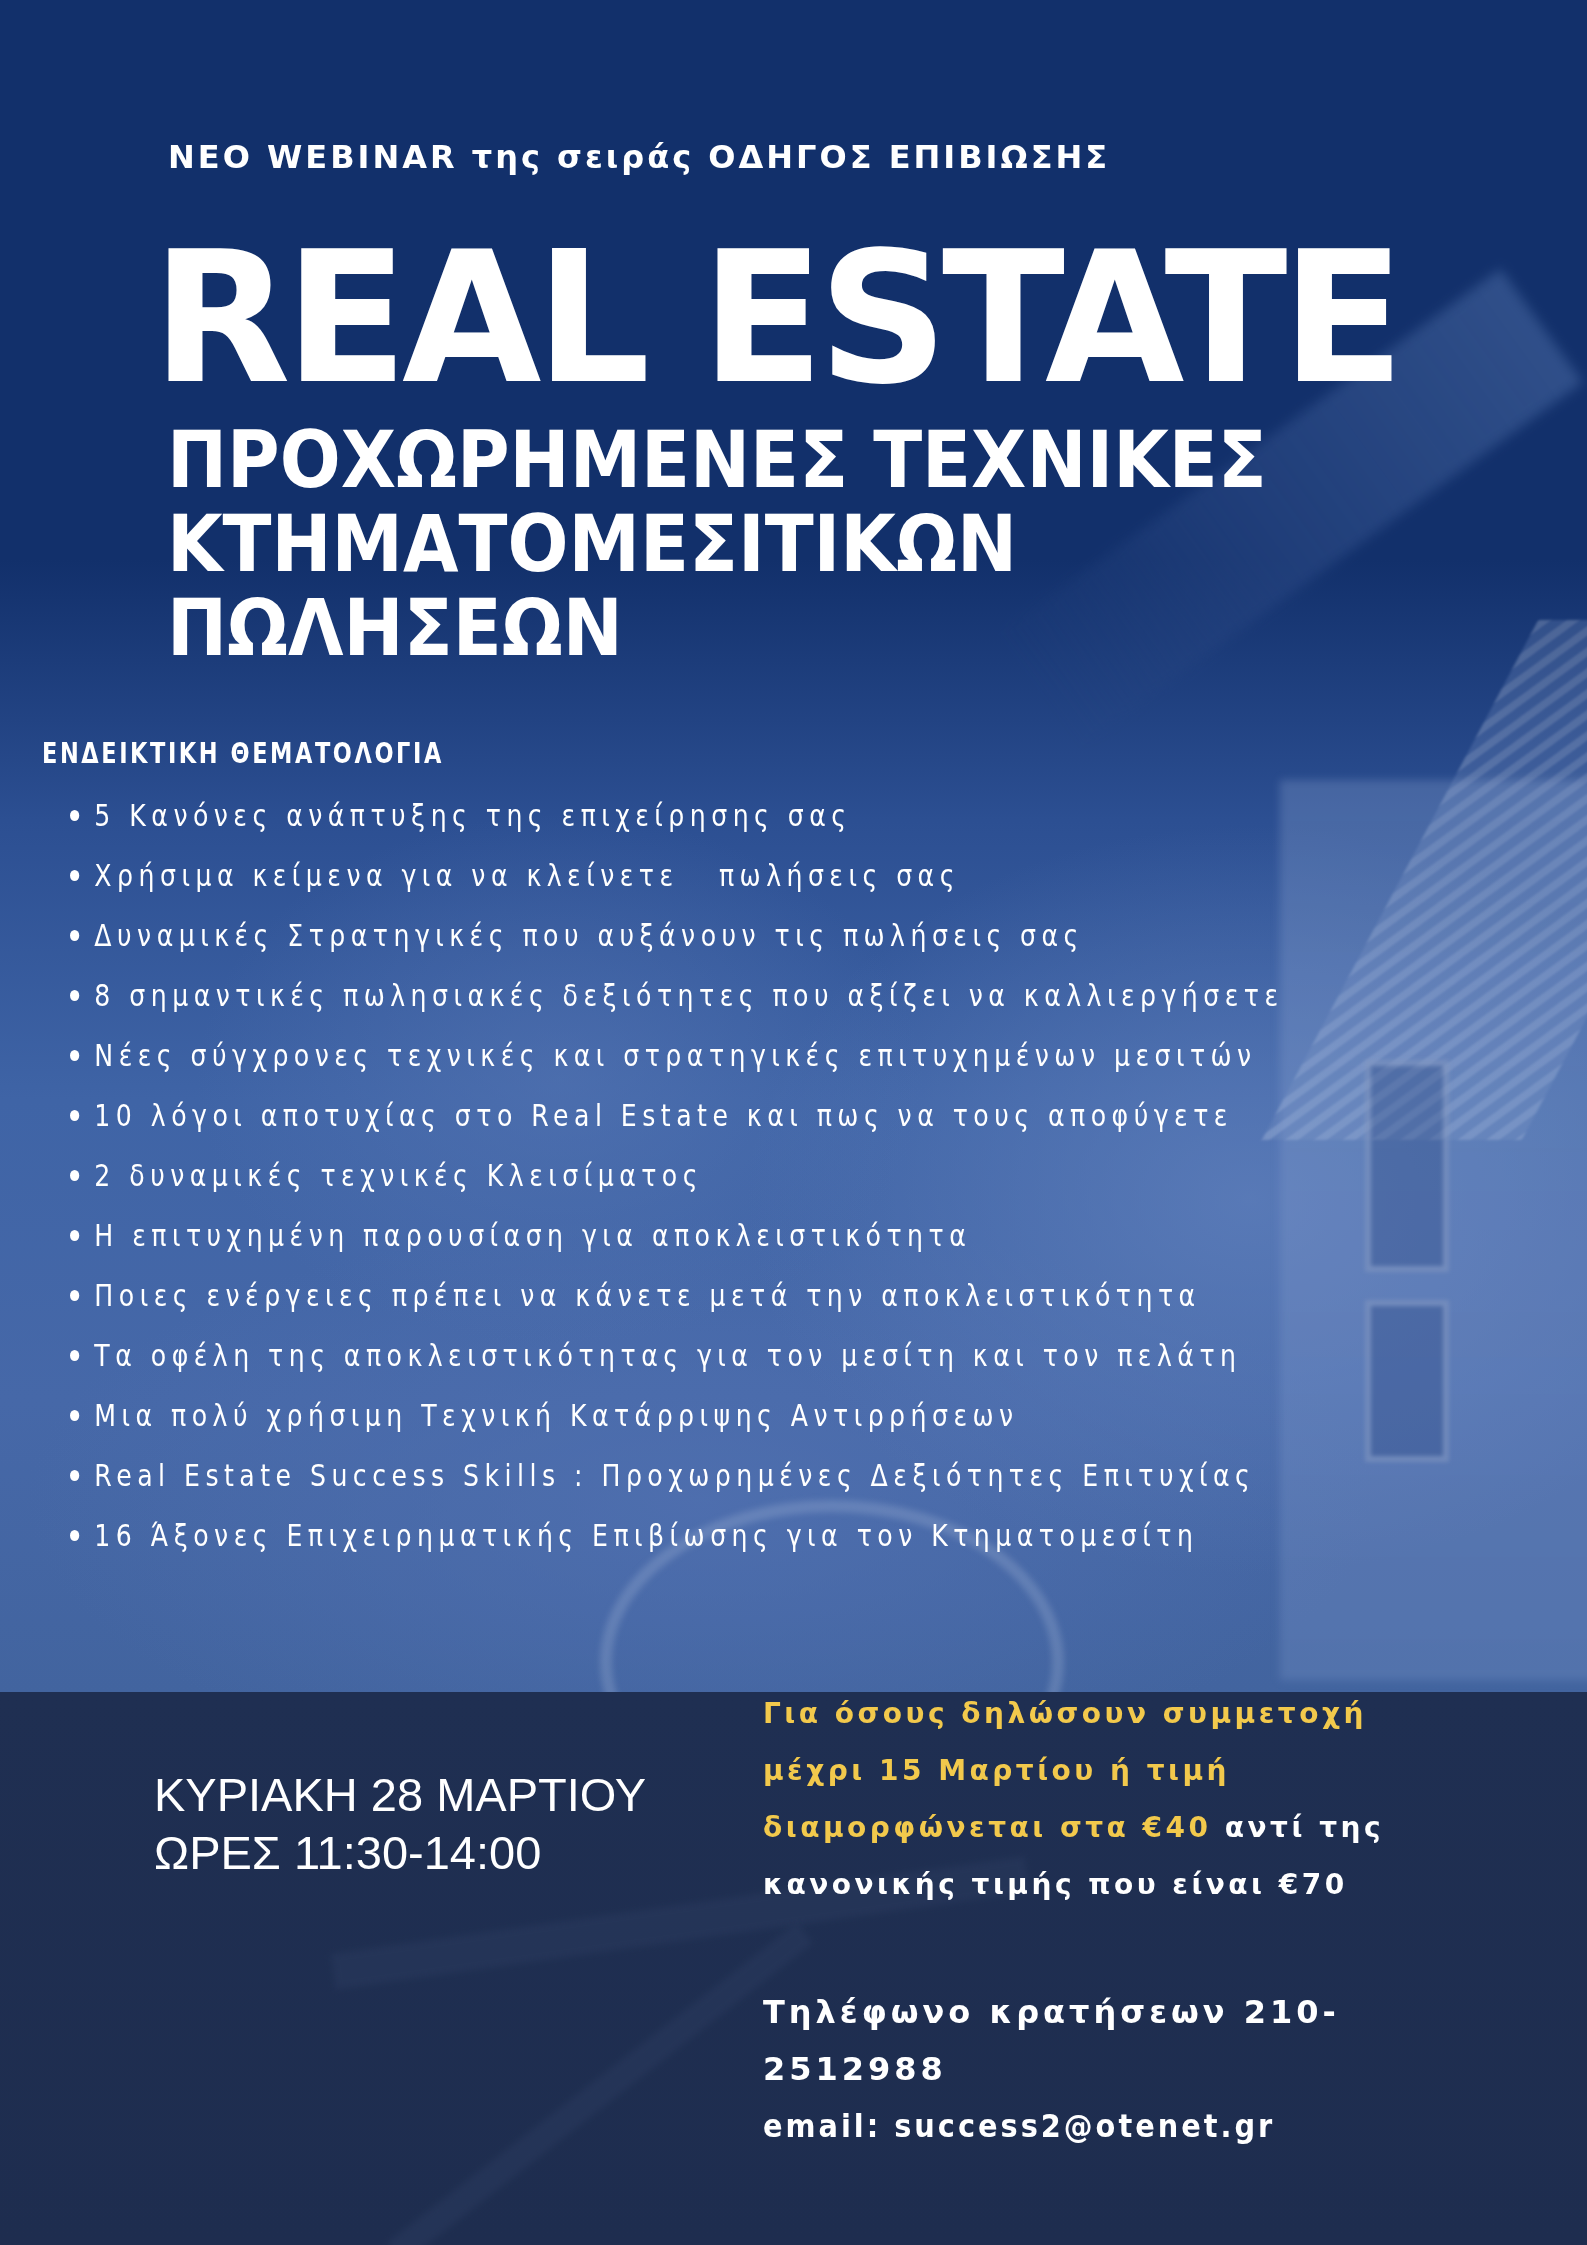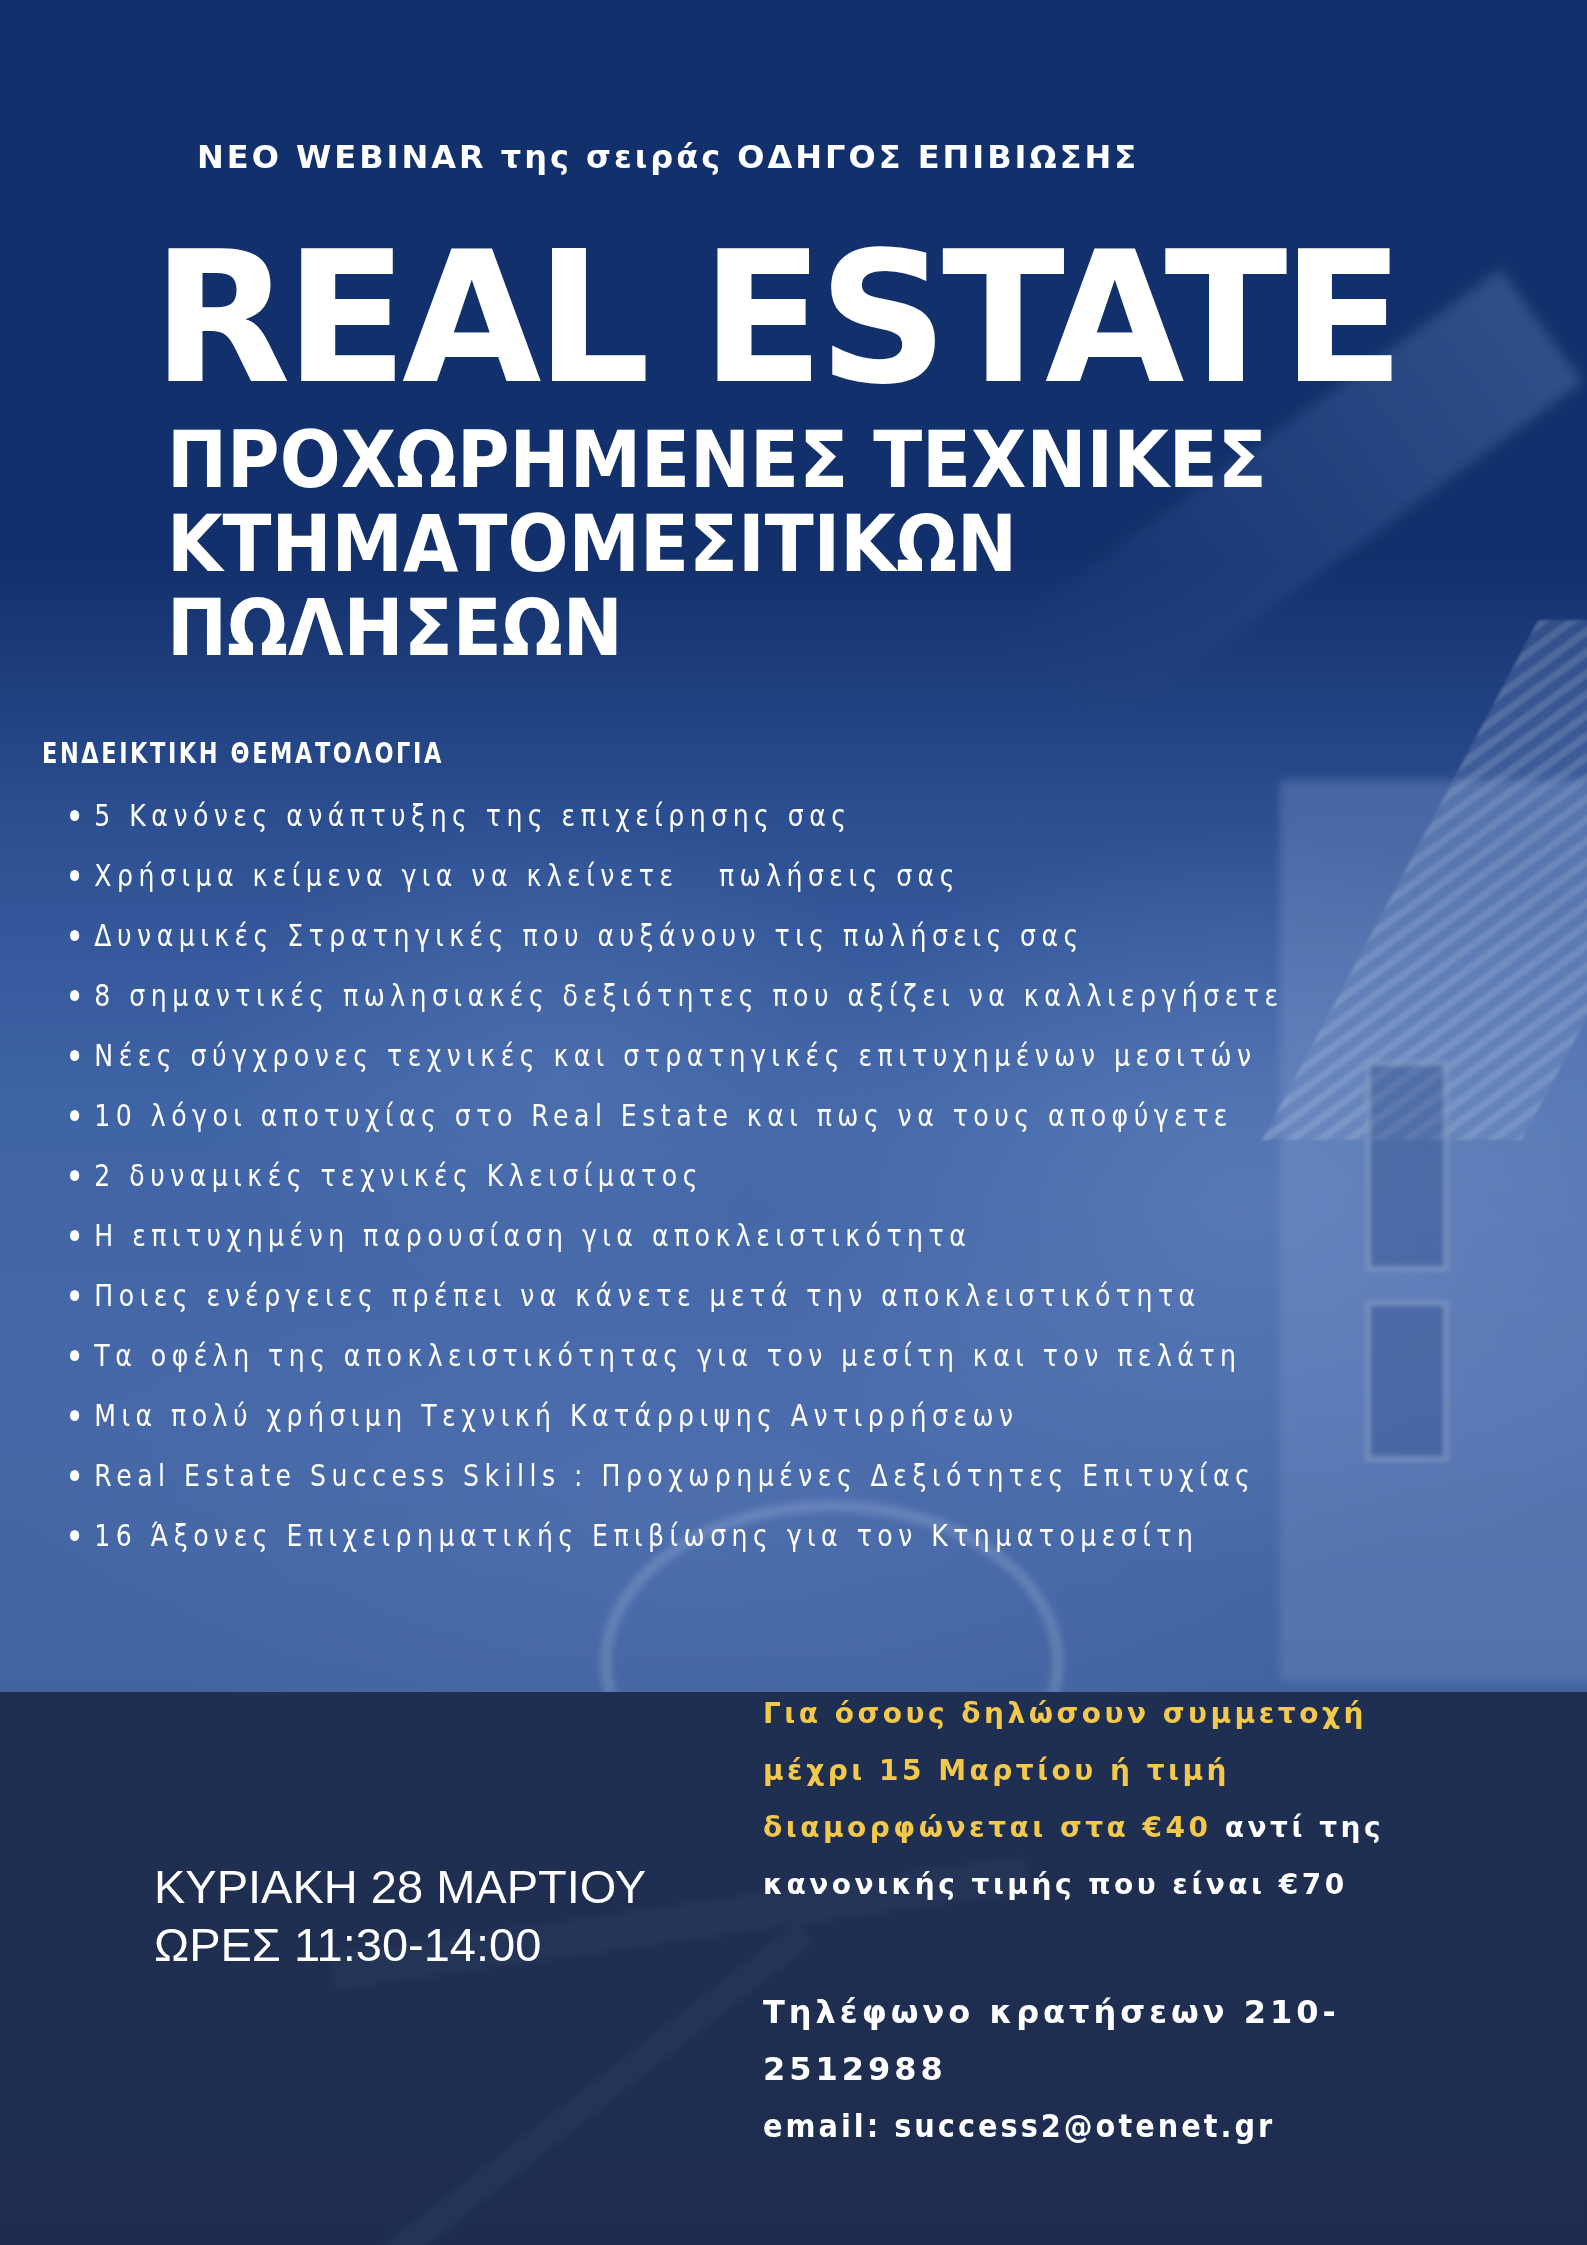--- a/index.html
+++ b/index.html
@@ -66,21 +66,20 @@
     background: rgba(40,56,92,0.6); transform: rotate(-38deg); filter: blur(3px);
   }
 
   .layer { position: absolute; left: 0; top: 0; width: 1587px; height: 2245px; }
 
   .kicker {
     position: absolute; left: 168px; top: 138px;
     font-family: "DejaVu Sans", sans-serif; font-weight: bold;
     font-size: 32px; letter-spacing: 3px; color: #ffffff;
     white-space: nowrap;
-    margin-left: 29px;
   }
   .title-main {
     position: absolute; left: 152px; top: 228px;
     font-family: "DejaVu Sans", sans-serif; font-weight: bold;
     font-size: 182px; line-height: 180px; letter-spacing: -6px; color: #ffffff;
     white-space: nowrap;
     transform: scaleX(0.99); transform-origin: left;
   }
   .title-sub {
     position: absolute; left: 152px; top: 418px; width: 1260px;
@@ -102,21 +101,21 @@
     height: 60px; display: flex; align-items: center; white-space: nowrap;
     font-family: "DejaVu Sans", sans-serif; font-size: 30px; letter-spacing: 6.5px;
     color: #ffffff; transform: scaleX(0.84); transform-origin: left;
   }
   .topics .bullet {
     display: inline-block; width: 11px; height: 11px; border-radius: 50%;
     background: #ffffff; margin-right: 18px; flex: none;
   }
 
   .date-block {
-    position: absolute; left: 154px; top: 1858px;
+    position: absolute; left: 154px; top: 1766px;
     font-family: "Liberation Sans", sans-serif; font-size: 47px; line-height: 58px;
     color: #ffffff; white-space: nowrap;
   }
   .offer {
     position: absolute; left: 763px; top: 1685px; width: 760px;
     font-family: "DejaVu Sans", sans-serif; font-weight: bold;
     font-size: 28px; line-height: 57px; letter-spacing: 3.5px;
   }
   .offer .yellow { color: #f2c94c; }
   .offer .white { color: #ffffff; }

